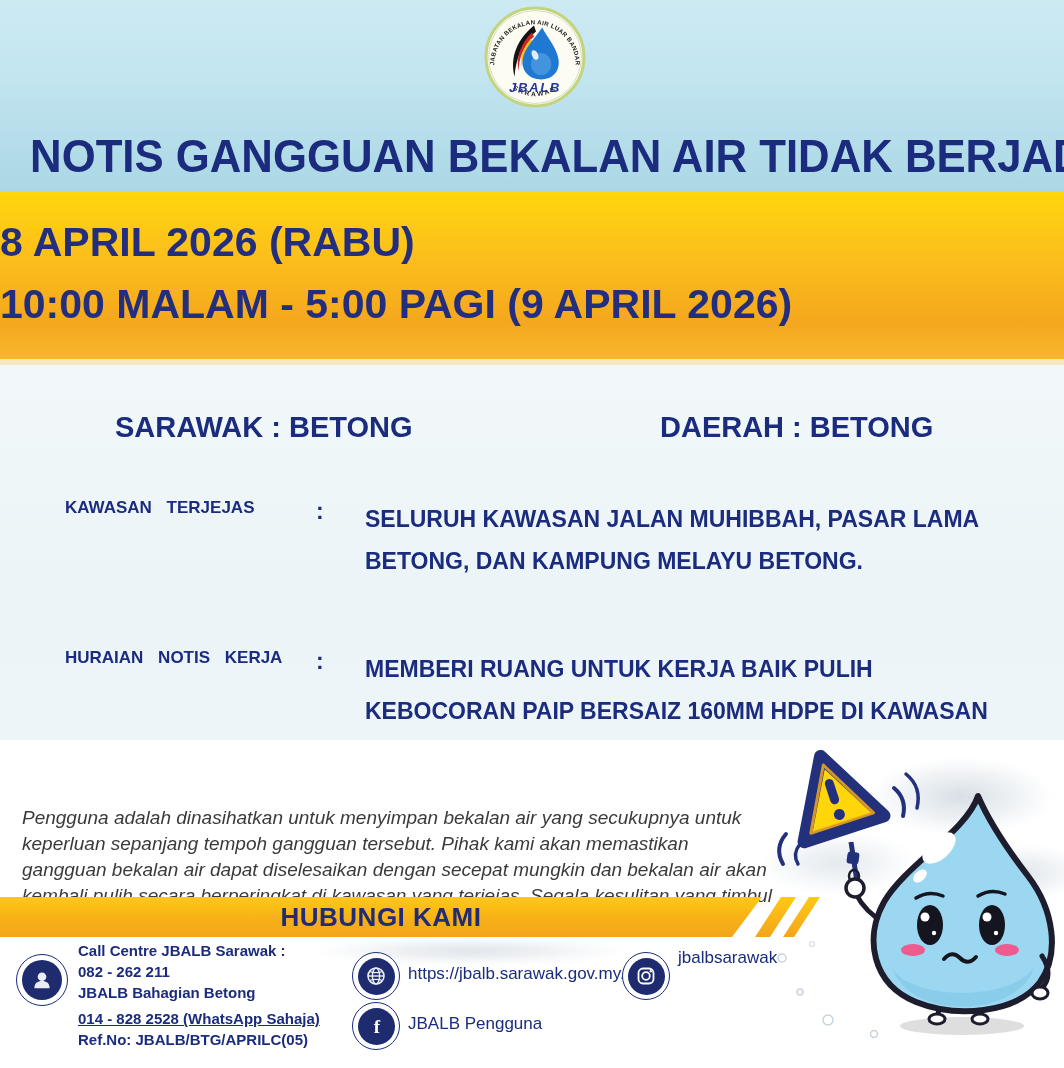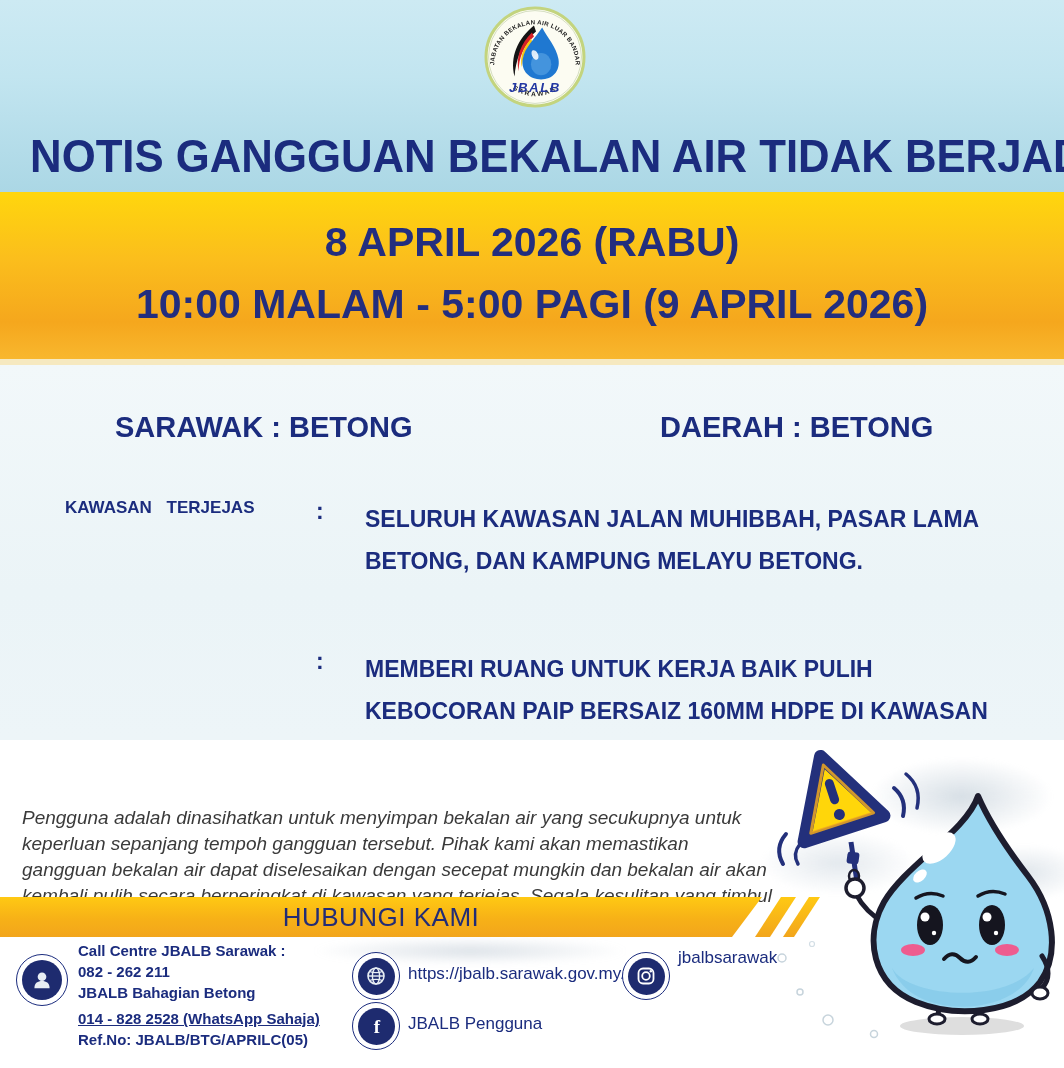--- a/index.html
+++ b/index.html
@@ -10,21 +10,21 @@
   
   .header{position:absolute;left:0;top:0;width:1064px;height:192px;
     background:linear-gradient(180deg,#CDEAF3 0%,#C2E5F0 40%,#ABD7E5 100%);}
   .logo-wrap{position:absolute;left:484px;top:6px;width:102px;height:102px;}
   .title{position:absolute;left:0;top:129px;width:1064px;text-align:center;
     font-size:46px;font-weight:bold;color:#1B2C7E;white-space:nowrap;}
   .title span{display:inline-block;transform:scaleX(0.95);transform-origin:center;}
   
   .band{position:absolute;left:0;top:192px;width:1064px;height:167px;
     background:linear-gradient(180deg,#FFD60D 0%,#FBBE1C 40%,#F5A71D 78%,#F8B72E 100%);
-    border-bottom:6px solid #F6E9C0;text-align:center;color:#232E7E;font-weight:bold;}
+    border-bottom:6px solid #F6E9C0;color:#232E7E;font-weight:bold;}
   .band .line1{margin-top:27px;font-size:41px;}
   .band .line2{margin-top:15px;font-size:41px;}
   
   .info{position:absolute;left:0;top:365px;width:1064px;height:375px;
     background:linear-gradient(180deg,#F2F8FA 0%,#EBF4F7 60%,#EDF5F8 100%);color:#1B2C7E;}
   .loc{position:absolute;top:46px;font-size:29px;font-weight:bold;white-space:nowrap;}
   .loc.bahagian{left:115px;}
   .loc.daerah{left:660px;}
   .kv-label{position:absolute;left:65px;font-size:17px;font-weight:bold;word-spacing:10px;white-space:nowrap;}
   .kv-colon{position:absolute;left:316px;font-size:23px;font-weight:bold;}
@@ -41,21 +41,21 @@
     filter:blur(2px);}
   .splash-mid{position:absolute;left:250px;top:188px;width:440px;height:46px;
     background:radial-gradient(ellipse 210px 18px at 50% 50%,rgba(165,180,195,0.38),rgba(165,180,195,0) 75%);
     filter:blur(3px);}
   .advisory{position:absolute;left:22px;top:46px;width:755px;
     font-size:19px;font-style:italic;color:#3A3A3A;line-height:26px;}
   .hubungi-bar{position:absolute;left:0;top:157px;width:762px;height:40px;
     background:linear-gradient(180deg,#FFC913 0%,#F7B117 55%,#F2A51C 100%);
     clip-path:polygon(0 0,762px 0,732px 40px,0 40px);
     display:flex;align-items:center;justify-content:center;
-    font-size:26px;font-weight:normal;color:#222C76;letter-spacing:0.5px;}
+    font-size:26px;font-weight:bold;color:#222C76;letter-spacing:0.5px;}
   .stripe{position:absolute;top:157px;height:40px;
     background:linear-gradient(180deg,#FFC913,#F2A51C);transform:skewX(-33deg);}
   .stripe.s1{left:768px;width:15px;}
   .stripe.s2{left:796px;width:11px;}
   .mascot-svg{position:absolute;left:754px;top:-14px;width:310px;height:316px;}
   
   .icon-badge{position:absolute;width:46px;height:46px;border:1.5px solid #1B2C7E;border-radius:50%;
     display:flex;align-items:center;justify-content:center;background:#ffffff;}
   .icon-inner{width:37px;height:37px;border-radius:50%;background:#1E2B6F;
     display:flex;align-items:center;justify-content:center;}
@@ -111,20 +111,21 @@
   </div>
 
   <div class="info">
     <div class="loc bahagian">SARAWAK : BETONG</div>
     <div class="loc daerah">DAERAH : BETONG</div>
 
     <div class="kv-label row-kawasan">KAWASAN TERJEJAS</div>
     <div class="kv-colon row-kawasan">:</div>
     <div class="kv-value row-kawasan">SELURUH KAWASAN JALAN MUHIBBAH, PASAR LAMA BETONG, DAN KAMPUNG MELAYU BETONG.</div>
 
+    <div class="kv-label row-huraian">HURAIAN NOTIS KERJA</div>
     <div class="kv-colon row-huraian">:</div>
     <div class="kv-value row-huraian">MEMBERI RUANG UNTUK KERJA BAIK PULIH KEBOCORAN PAIP BERSAIZ 160MM HDPE DI KAWASAN SJK CHUNG HUA BETONG.</div>
   </div>
 
   <div class="bottom">
     <div class="splash-right"></div>
     <div class="splash-mid"></div>
 
     <p class="advisory">Pengguna adalah dinasihatkan untuk menyimpan bekalan air yang secukupnya untuk keperluan sepanjang tempoh gangguan tersebut. Pihak kami akan memastikan gangguan bekalan air dapat diselesaikan dengan secepat mungkin dan bekalan air akan kembali pulih secara berperingkat di kawasan yang terjejas. Segala kesulitan yang timbul akibat gangguan ini adalah sangat dikesali.</p>
 

